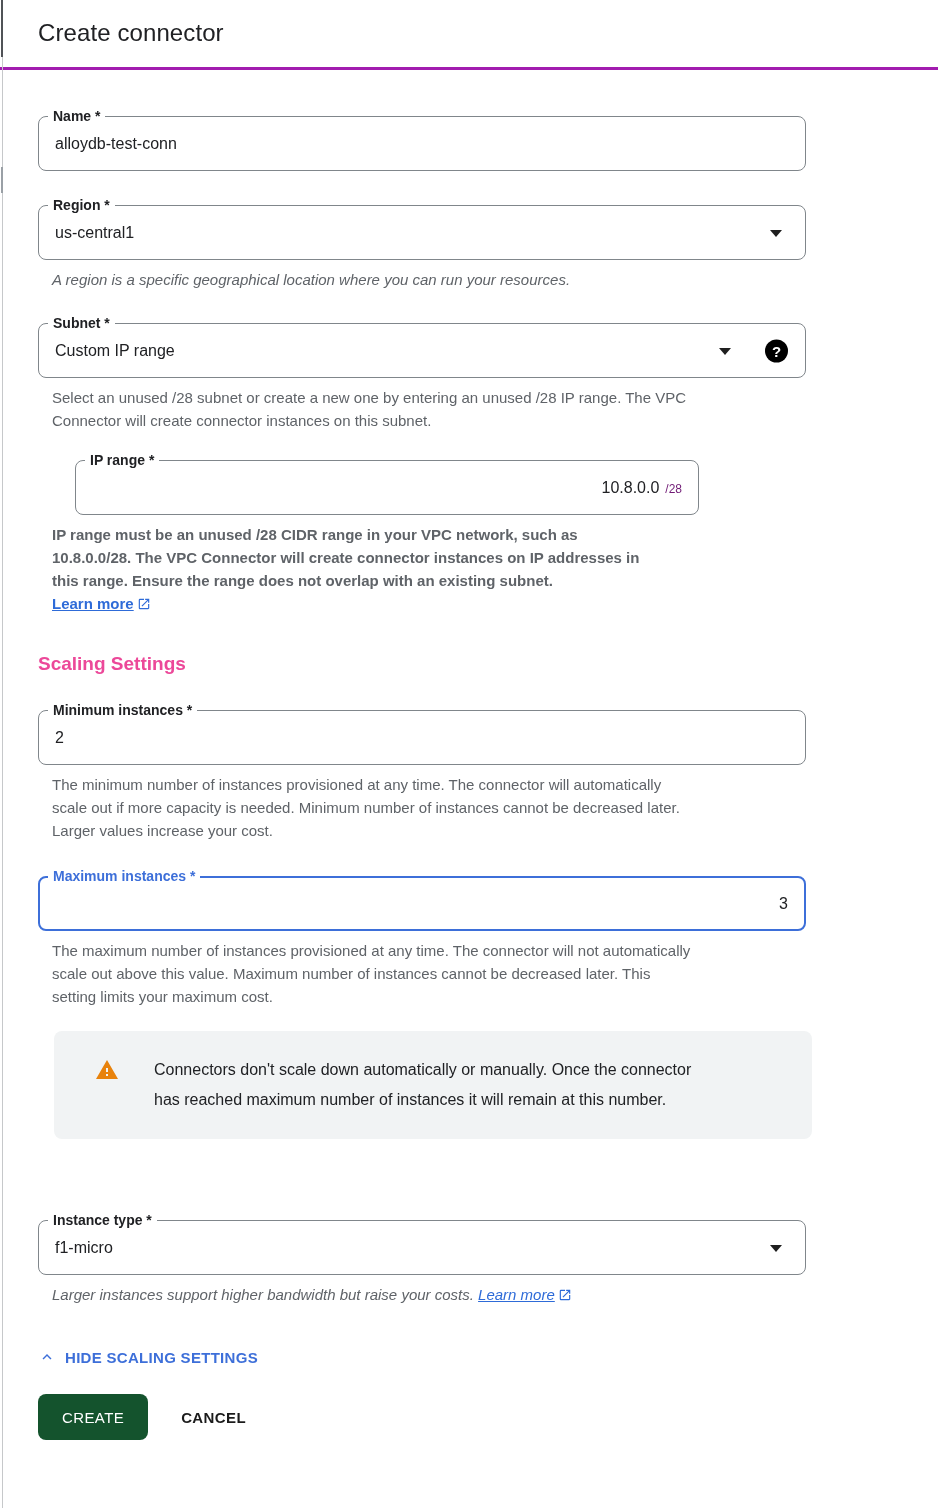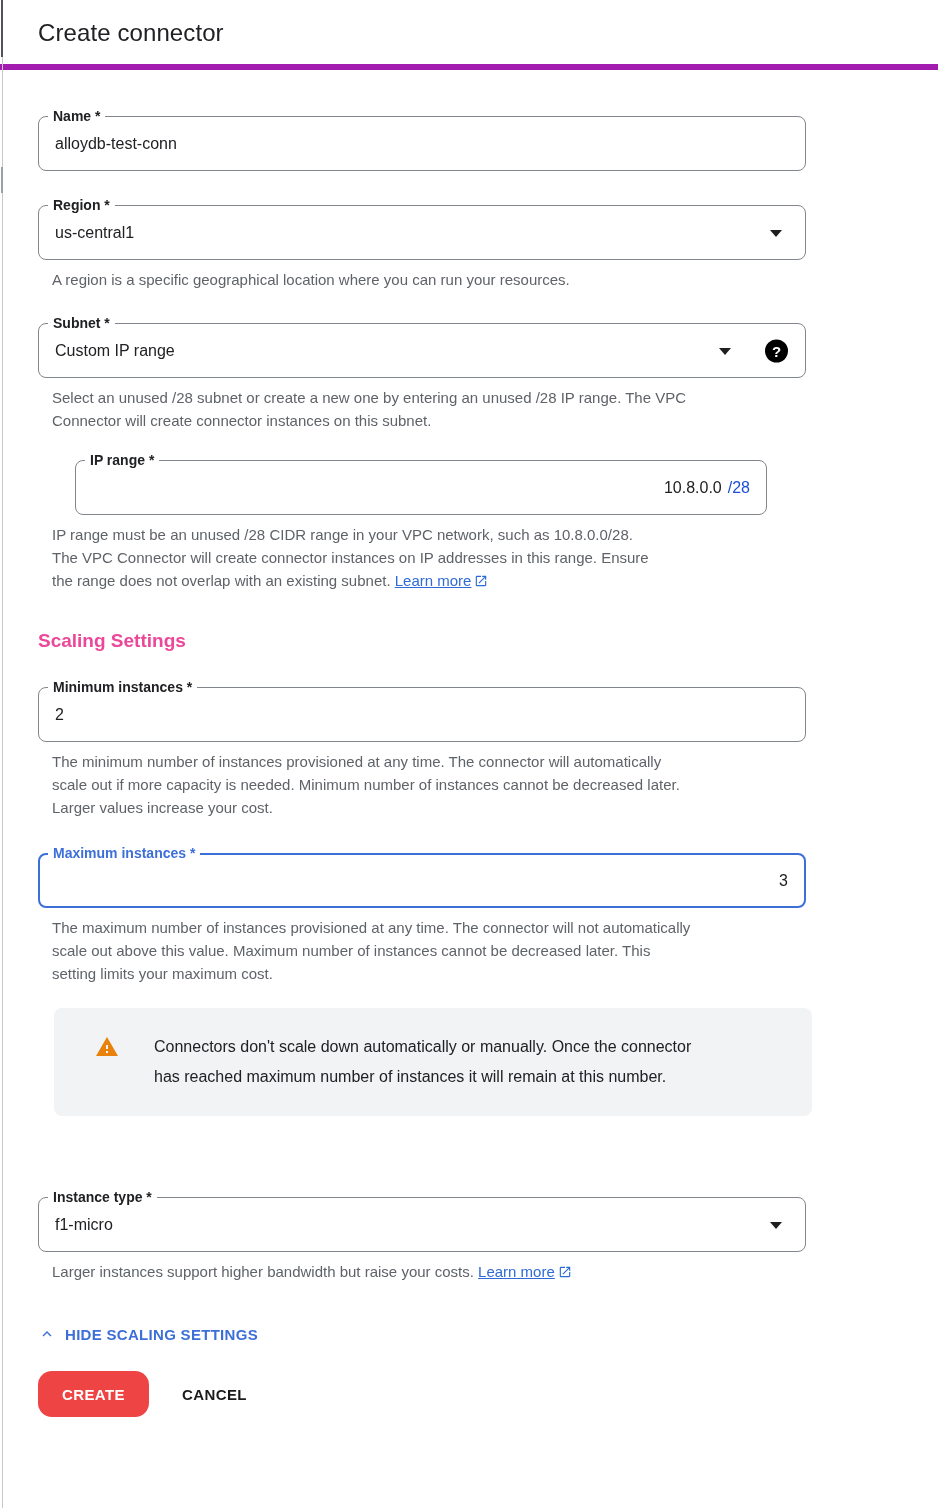--- a/index.html
+++ b/index.html
@@ -8,21 +8,21 @@
     background: #ffffff;
     font-family: "Liberation Sans", sans-serif;
     color: #202124;
     overflow: hidden;
     position: relative;
   }
   .left-edge { position: absolute; left: 2px; top: 0; width: 1px; height: 1508px; background: #c6c8ca; }
   .left-edge-dark { position: absolute; left: 1px; top: 0; width: 2px; height: 57px; background: #505357; }
   .left-edge-dark2 { position: absolute; left: 1px; top: 167px; width: 2px; height: 26px; background: #9aa0a6; }
 
-  .panel-header { height: 70px; border-bottom: 6px solid #a21caf; padding: 19px 0 0 38px; }
+  .panel-header { height: 70px; border-bottom: 3px solid #a21caf; padding: 19px 0 0 38px; }
   .panel-title { font-size: 24px; font-weight: 400; color: #202124; letter-spacing: 0.1px; }
 
   .content { padding-left: 38px; }
 
   
   .field {
     position: relative;
     width: 768px;
     height: 55px;
     border: 1px solid #80868b;
@@ -64,34 +64,34 @@
     transform: translateY(-50%);
     width: 23px; height: 23px;
     border-radius: 50%;
     background: #000;
     color: #fff;
     font-size: 15px;
     font-weight: 700;
     display: flex; align-items: center; justify-content: center;
   }
 
-  .field.ip-field { width: 692px; margin-left: 37px; }
+  .field.ip-field { width: 624px; margin-left: 37px; }
   .ip-value-wrap { margin-left: auto; display: flex; align-items: baseline; gap: 6px; }
-  .ip-suffix { color: #1d4ed8; font-size: 16px; }
+  .ip-suffix { color: #701a75; font-size: 12px; }
 
   .helper {
     margin: 8px 0 0 14px;
     width: 645px;
     font-size: 15px;
     line-height: 23px;
     color: #5f6368;
   }
   .helper.narrow { width: 640px; }
-  .helper.indent { width: 600px; }
-  .helper.single { width: 700px; }
+  .helper.indent { width: 600px; font-weight: bold; }
+  .helper.single { width: 700px; font-style: italic; }
 
   a.learn-more { color: #2e6bd8; text-decoration: underline; cursor: pointer; white-space: nowrap; }
   .ext-icon { display: inline-block; vertical-align: -2px; margin-left: 3px; }
 
   .section-heading { margin-top: 38px; font-size: 19px; font-weight: 700; color: #ec4899; }
 
   .mt-name { margin-top: 46px; }
   .mt-region { margin-top: 34px; }
   .mt-network { margin-top: 31px; }
   .mt-subnet { margin-top: 32px; }
@@ -120,29 +120,29 @@
     color: #3d6fd9;
     font-size: 15px;
     font-weight: 700;
     letter-spacing: 0.3px;
     cursor: pointer;
     width: fit-content;
   }
 
   .actions { margin-top: 28px; display: flex; align-items: center; gap: 33px; }
   .btn-create {
-    background: #ef4444;
+    background: #14532d;
     color: #fff;
     border: none;
-    border-radius: 14px;
+    border-radius: 8px;
     height: 46px;
     padding: 0 24px;
     font-family: "Liberation Sans", sans-serif;
     font-size: 15px;
-    font-weight: 700;
+    font-weight: 400;
     letter-spacing: 0.4px;
     cursor: pointer;
   }
   .btn-cancel {
     background: transparent;
     border: none;
     color: #1b1b1b;
     font-family: "Liberation Sans", sans-serif;
     font-size: 15px;
     font-weight: 700;

